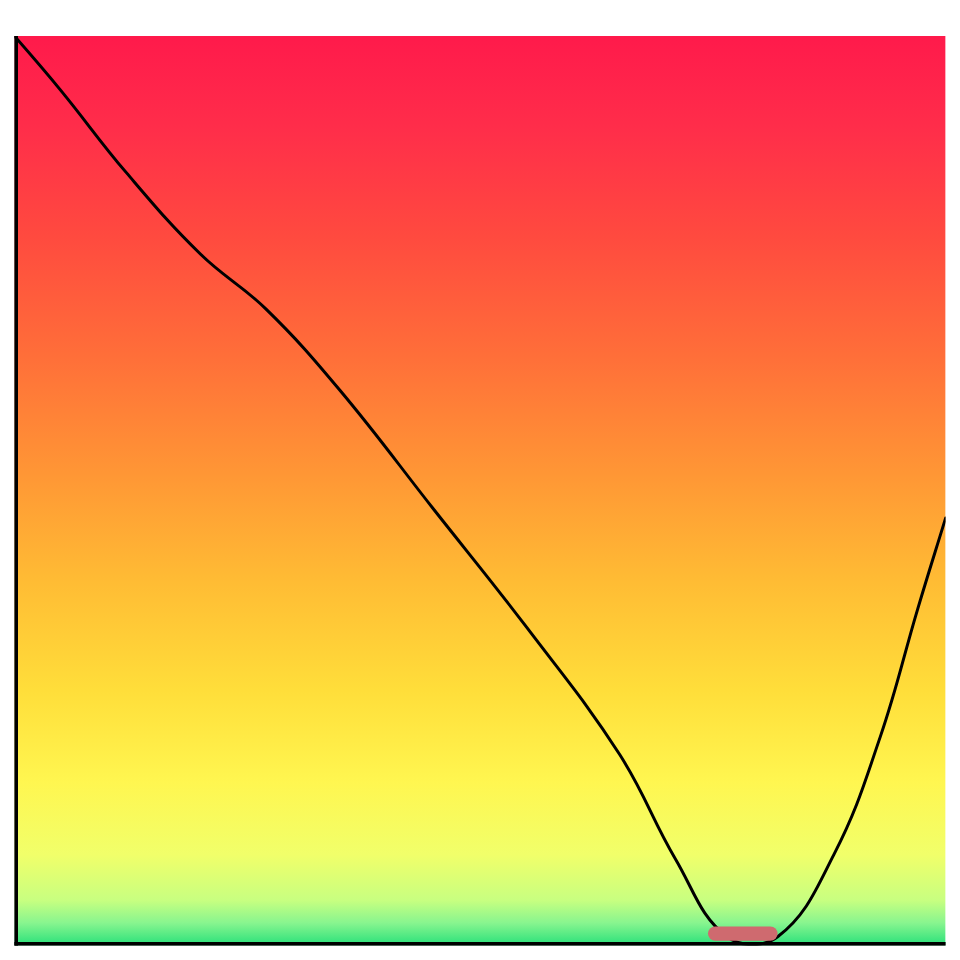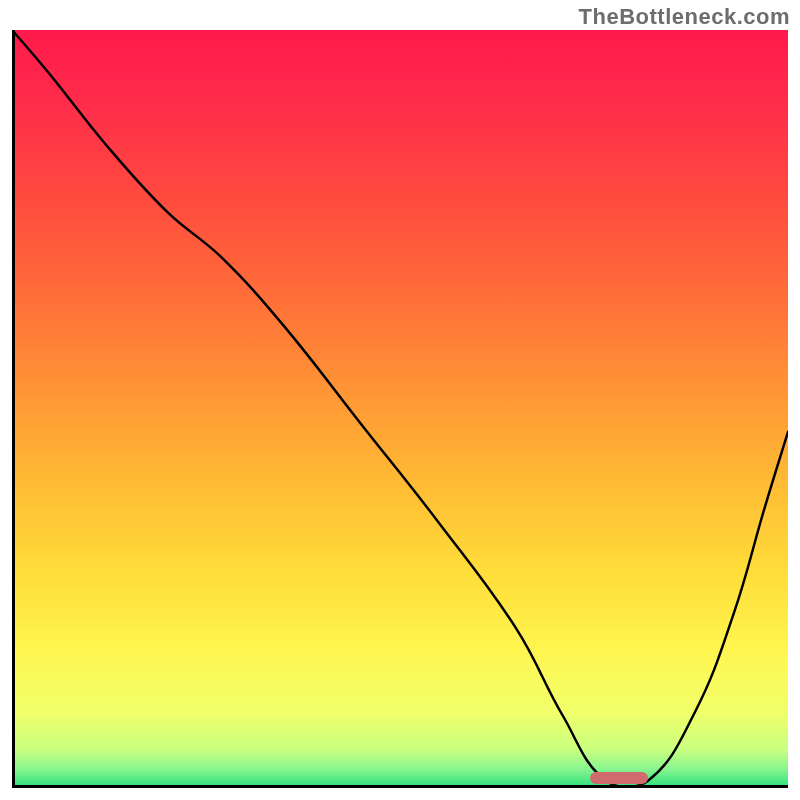--- a/index.html
+++ b/index.html
@@ -53,21 +53,20 @@
     height: 12px;
     border-radius: 6px;
     background: #cf6a6f;
   }
 </style>
 </head>
 <body>
 
 <div class="frame">
 
-  <div class="watermark">TheBottleneck.com</div>
 
   <div class="plot-container">
     <svg class="plot" viewBox="0 0 1000 1000" preserveAspectRatio="none">
       <defs>
         <linearGradient id="bg-grad" x1="0" y1="0" x2="0" y2="1">
             <stop offset="0%" stop-color="#ff1a4b"></stop>
             <stop offset="10%" stop-color="#ff2d4a"></stop>
             <stop offset="22%" stop-color="#ff4a3f"></stop>
             <stop offset="35%" stop-color="#ff6e39"></stop>
             <stop offset="48%" stop-color="#ff9635"></stop>

